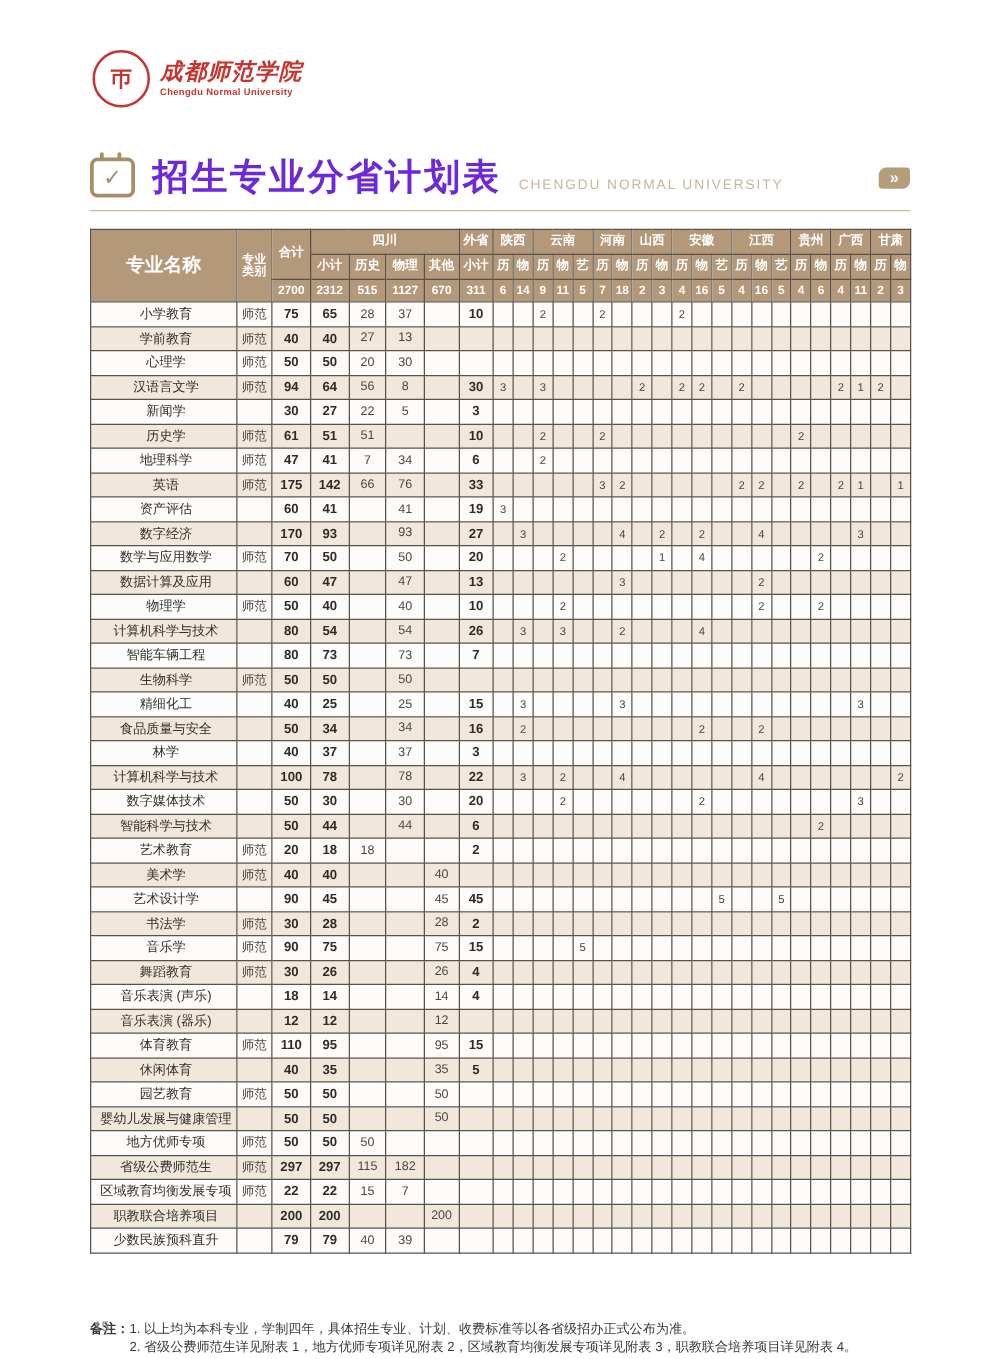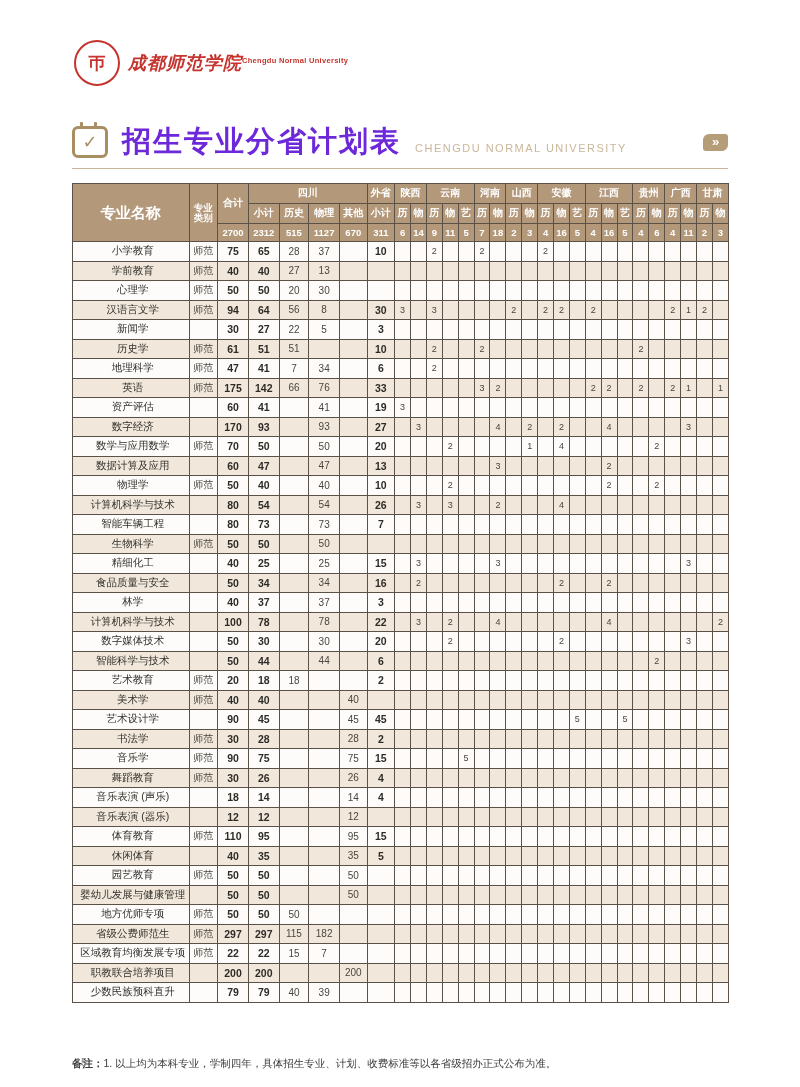--- a/index.html
+++ b/index.html
@@ -8,21 +8,21 @@
     font-family:"Liberation Sans","DejaVu Sans",sans-serif;
     -webkit-font-smoothing:antialiased;
   }
   
   .logo{position:absolute;left:74px;top:40px;display:flex;align-items:center;gap:8px;}
   .seal{
     width:42px;height:42px;border-radius:50%;border:2.5px solid #c5342e;
     display:flex;align-items:center;justify-content:center;
     color:#c5342e;font-size:17px;font-weight:bold;font-family:"Liberation Serif","DejaVu Serif",serif;
   }
-  .logo-text{display:flex;line-height:1.05;}
+  .logo-text{display:flex;flex-direction:column;line-height:1.05;}
   .logo-cn{
     color:#c5342e;font-size:18px;font-weight:bold;font-style:italic;
     font-family:"Liberation Serif","DejaVu Serif",serif;letter-spacing:1px;
   }
   .logo-en{color:#c5342e;font-size:7.5px;font-weight:bold;margin-top:3px;letter-spacing:.3px;}
   
   .banner{position:absolute;left:72px;top:116px;width:656px;height:52px;
     border-bottom:1.5px solid #c9b89c;display:flex;align-items:center;}
   .banner-icon{
     width:30px;height:26px;border:3px solid #a98e63;border-radius:6px;position:relative;
@@ -1400,16 +1400,17 @@
           <td class="narrow"></td>
         </tr>
       </tbody>
   </table>
 </div>
 
 <div class="notes">
   <span class="notes-label">备注：</span>
   <div id="note-lines">
       <div class="note-line">1. 以上均为本科专业，学制四年，具体招生专业、计划、收费标准等以各省级招办正式公布为准。</div>
+      <div class="note-line">2. 省级公费师范生详见附表 1，地方优师专项详见附表 2，区域教育均衡发展专项详见附表 3，职教联合培养项目详见附表 4。</div>
     </div>
 </div>
 
 <div class="page-num">15</div>
 
 </body></html>

